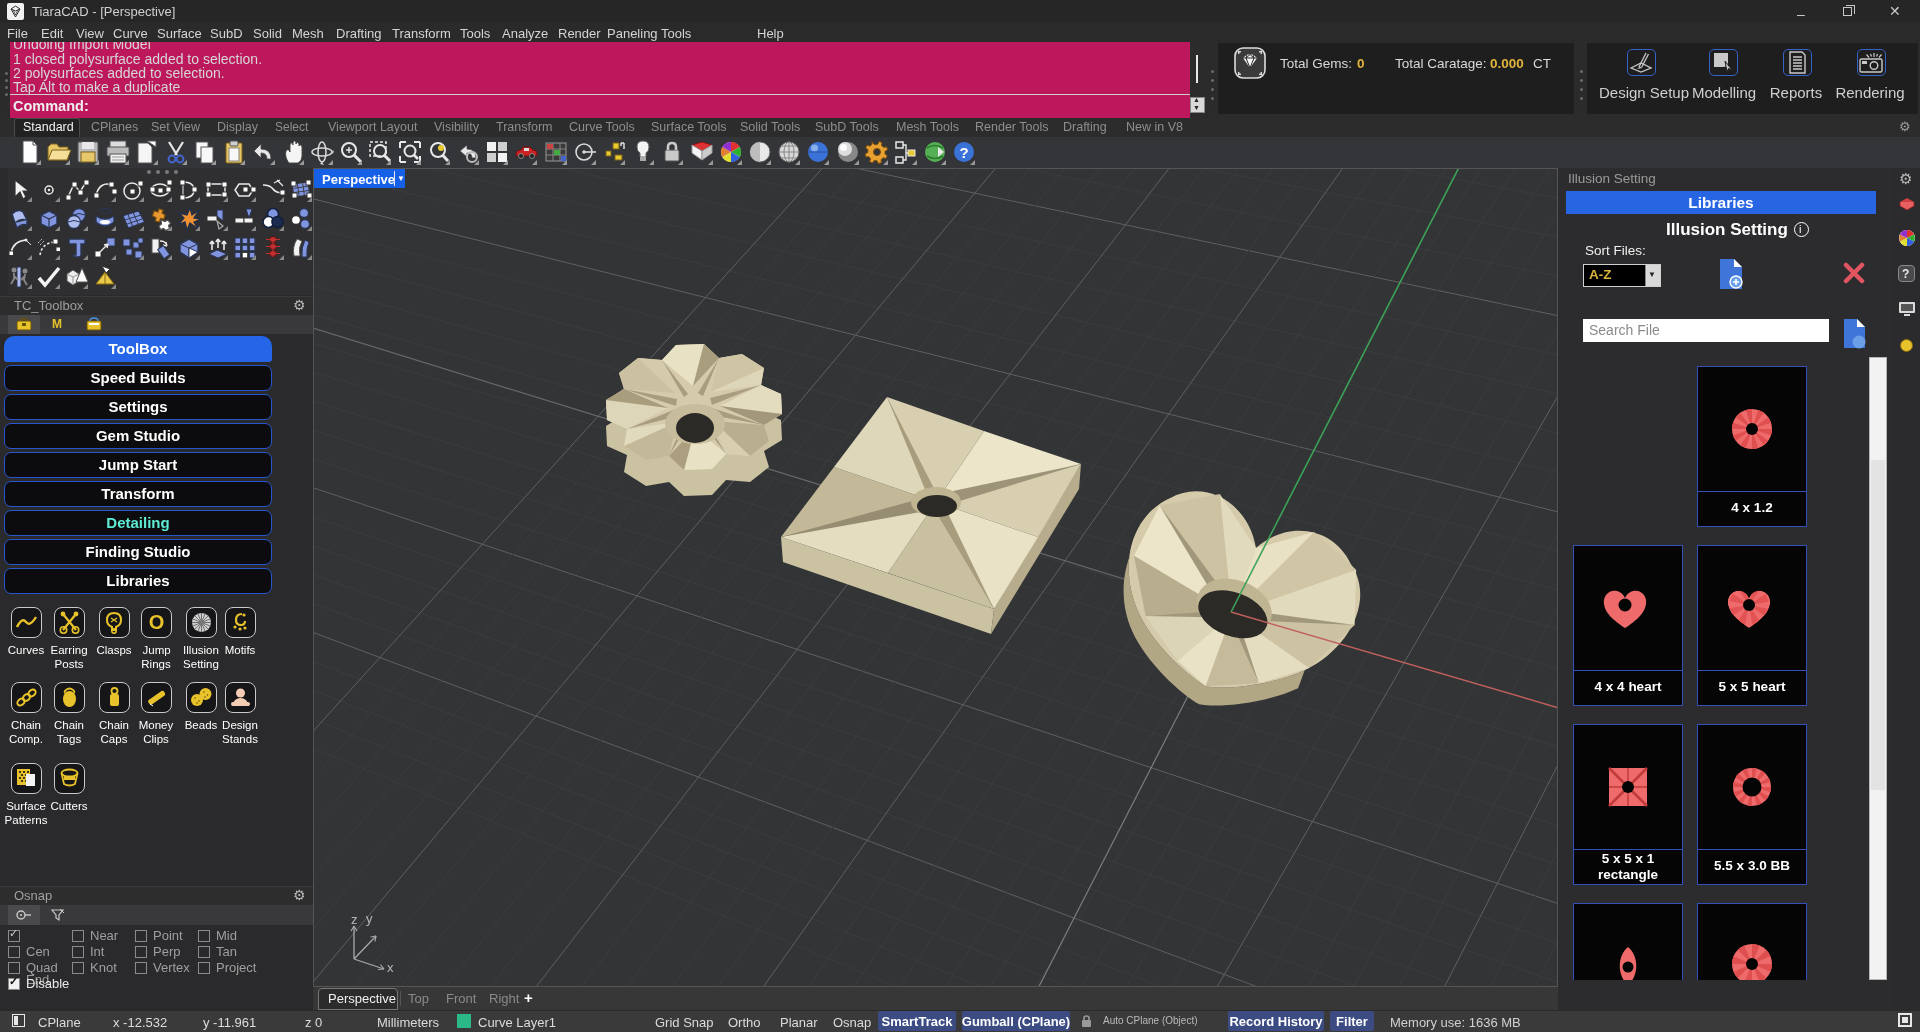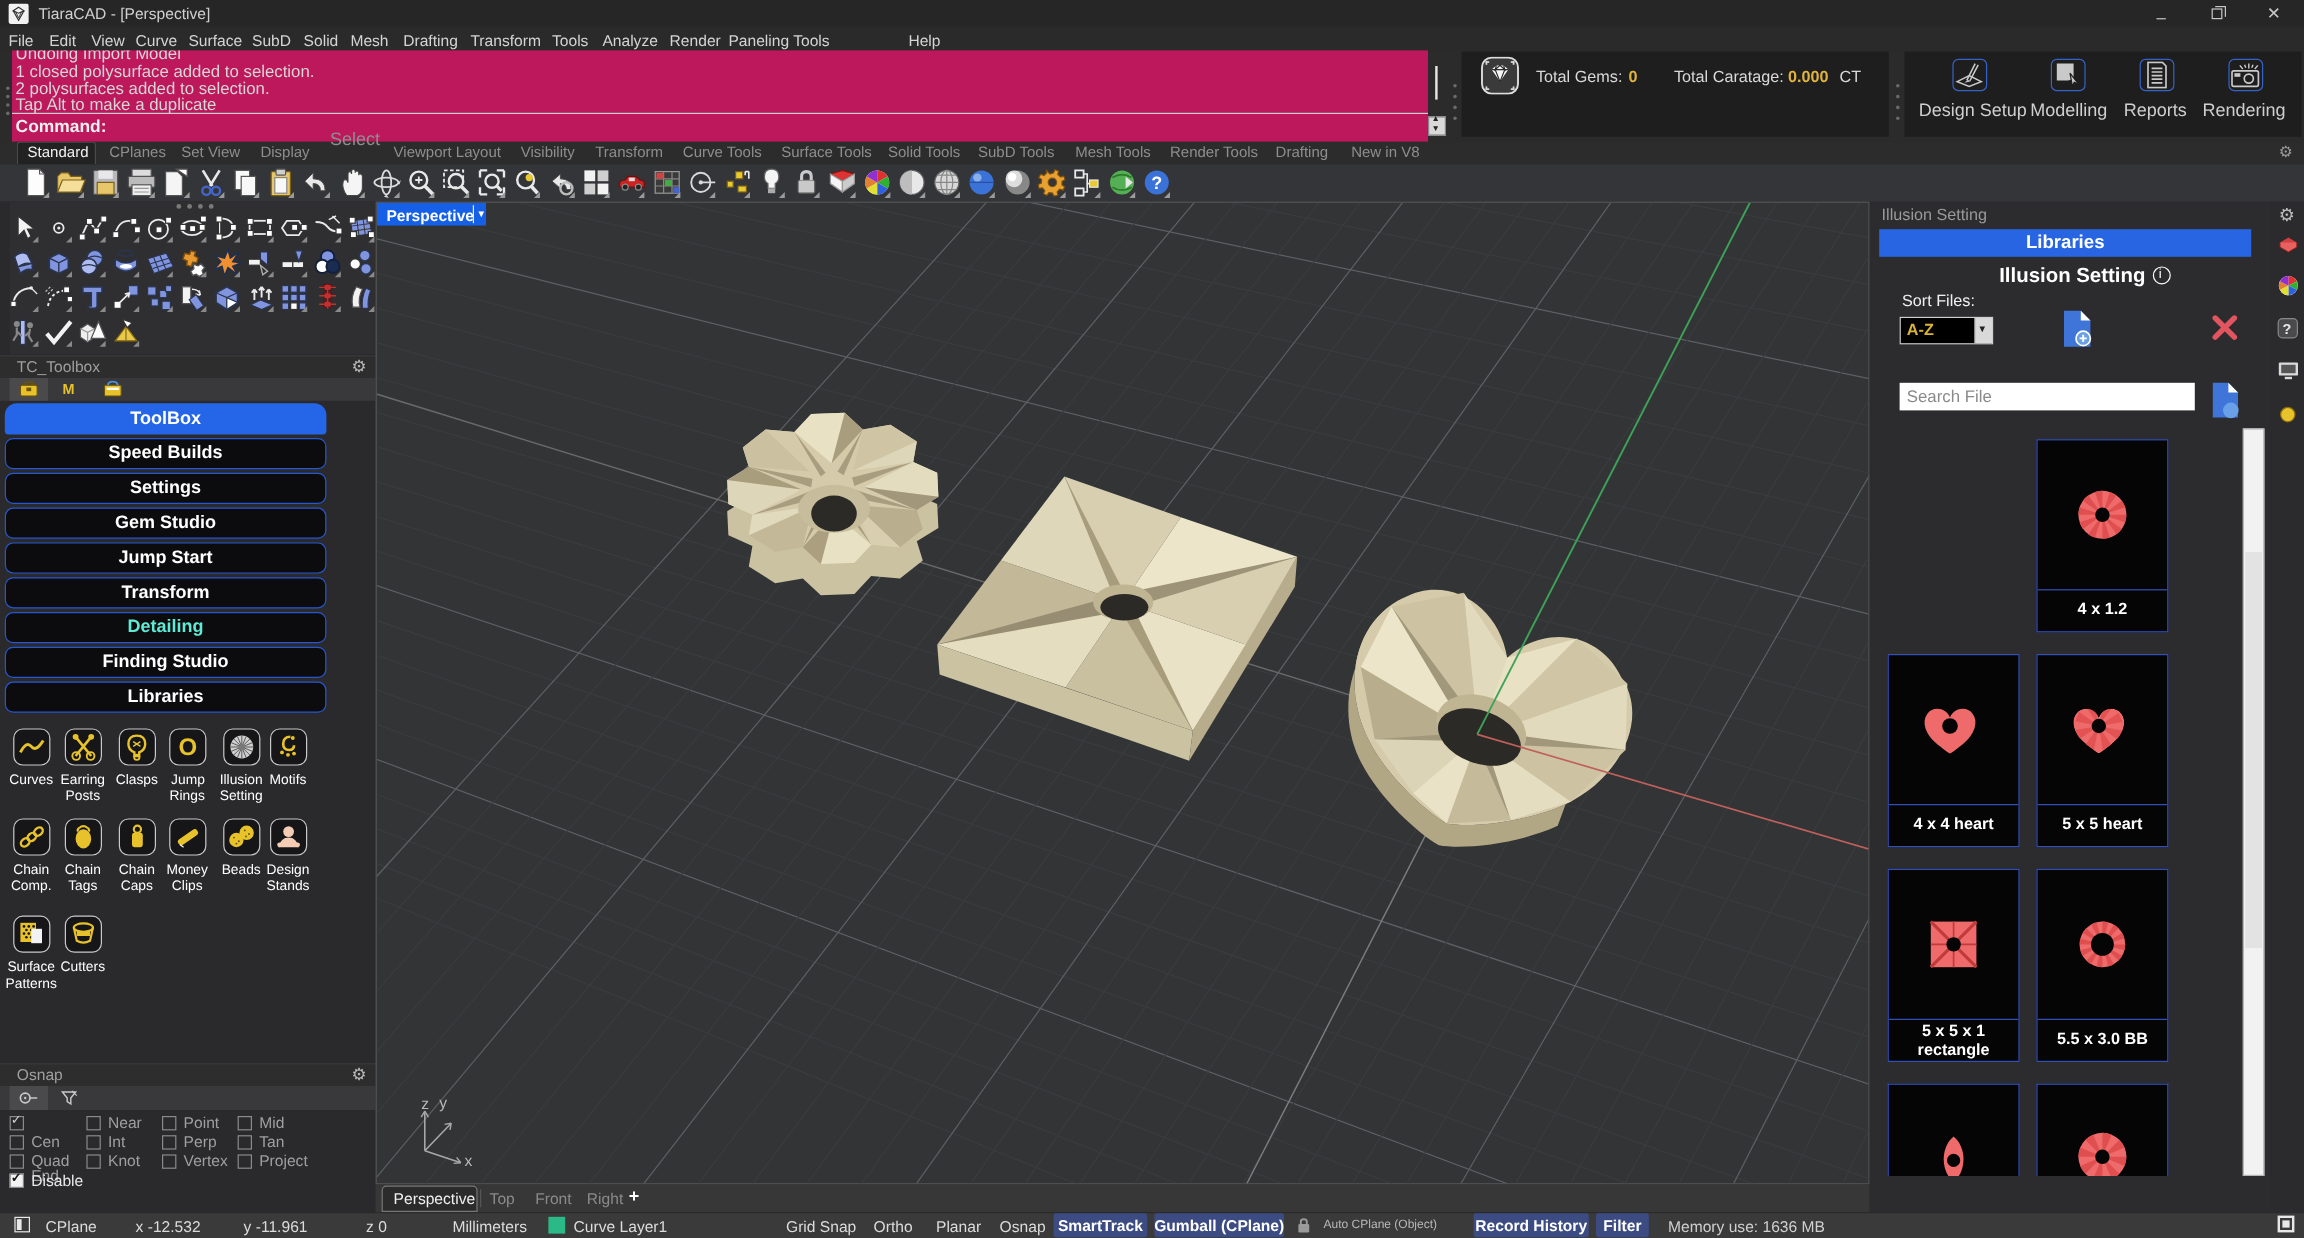--- a/index.html
+++ b/index.html
@@ -112,21 +112,21 @@
 <rect x="4" y="10" width="5" height="3" fill="#c9c9c9"></rect>
 <path d="M16 6 V2 M11 6.5 L8.5 3.5 M21 6.5 L23.5 3.5 M13.5 5.5 L12.5 3 M18.5 5.5 L19.5 3" stroke="#c9c9c9" stroke-width="1.2"></path>
     </svg>
 <div class="txt" style="left:1870px;top:84px;font-size:15px;color:#cfcfcf;transform:translateX(-50%);">Rendering</div>
 <div class="abs" style="left:0;top:118px;width:1920px;height:19px;background:#2c2c2c;"></div>
 <div class="abs" style="left:14px;top:118px;width:66px;height:19px;background:#222;border:1px solid #4a4a4a;border-bottom:none;border-radius:3px 3px 0 0;"></div>
 <div class="txt" style="left:23px;top:120px;font-size:12.5px;color:#f2f2f2;">Standard</div>
 <div class="txt" style="left:91px;top:120px;font-size:12.5px;color:#8e8e8e;">CPlanes</div>
 <div class="txt" style="left:151px;top:120px;font-size:12.5px;color:#8e8e8e;">Set View</div>
 <div class="txt" style="left:217px;top:120px;font-size:12.5px;color:#8e8e8e;">Display</div>
-<div class="txt" style="left:275px;top:108px;font-size:15px;color:#8e8e8e;text-align:center;">Select</div>
+<div class="txt" style="left:275px;top:120px;font-size:12px;color:#8e8e8e;text-align:center;">Select</div>
 <div class="txt" style="left:328px;top:120px;font-size:12.5px;color:#8e8e8e;">Viewport Layout</div>
 <div class="txt" style="left:434px;top:120px;font-size:12.5px;color:#8e8e8e;">Visibility</div>
 <div class="txt" style="left:496px;top:120px;font-size:12.5px;color:#8e8e8e;">Transform</div>
 <div class="txt" style="left:569px;top:120px;font-size:12.5px;color:#8e8e8e;">Curve Tools</div>
 <div class="txt" style="left:651px;top:120px;font-size:12.5px;color:#8e8e8e;">Surface Tools</div>
 <div class="txt" style="left:740px;top:120px;font-size:12.5px;color:#8e8e8e;">Solid Tools</div>
 <div class="txt" style="left:815px;top:120px;font-size:12.5px;color:#8e8e8e;">SubD Tools</div>
 <div class="txt" style="left:896px;top:120px;font-size:12.5px;color:#8e8e8e;">Mesh Tools</div>
 <div class="txt" style="left:975px;top:120px;font-size:12.5px;color:#8e8e8e;">Render Tools</div>
 <div class="txt" style="left:1063px;top:120px;font-size:12.5px;color:#8e8e8e;">Drafting</div>

